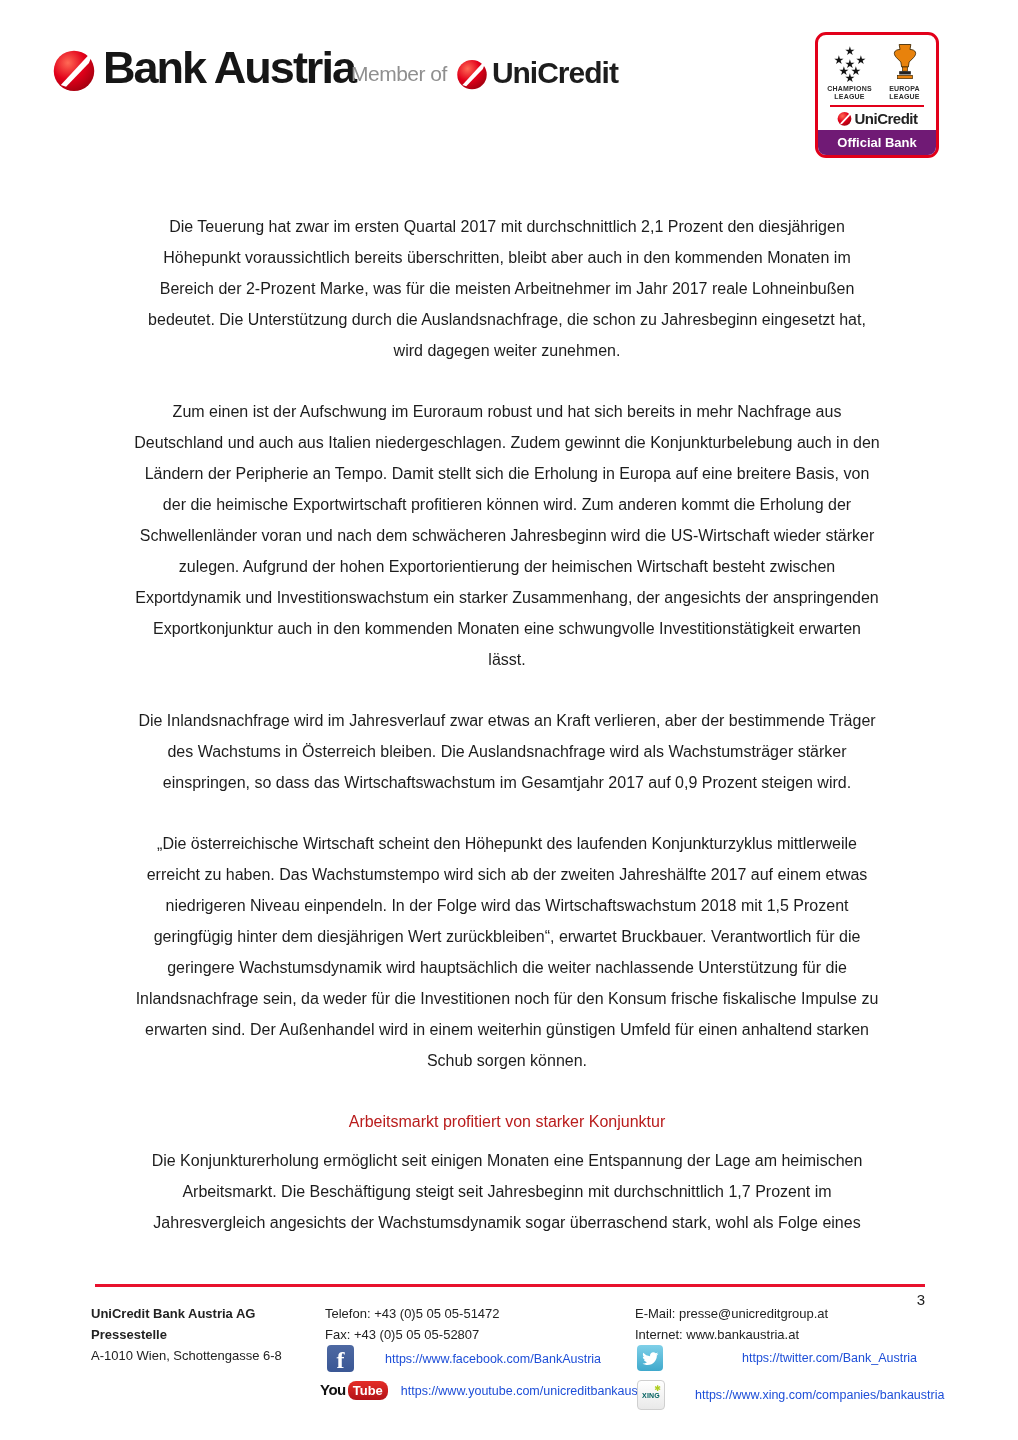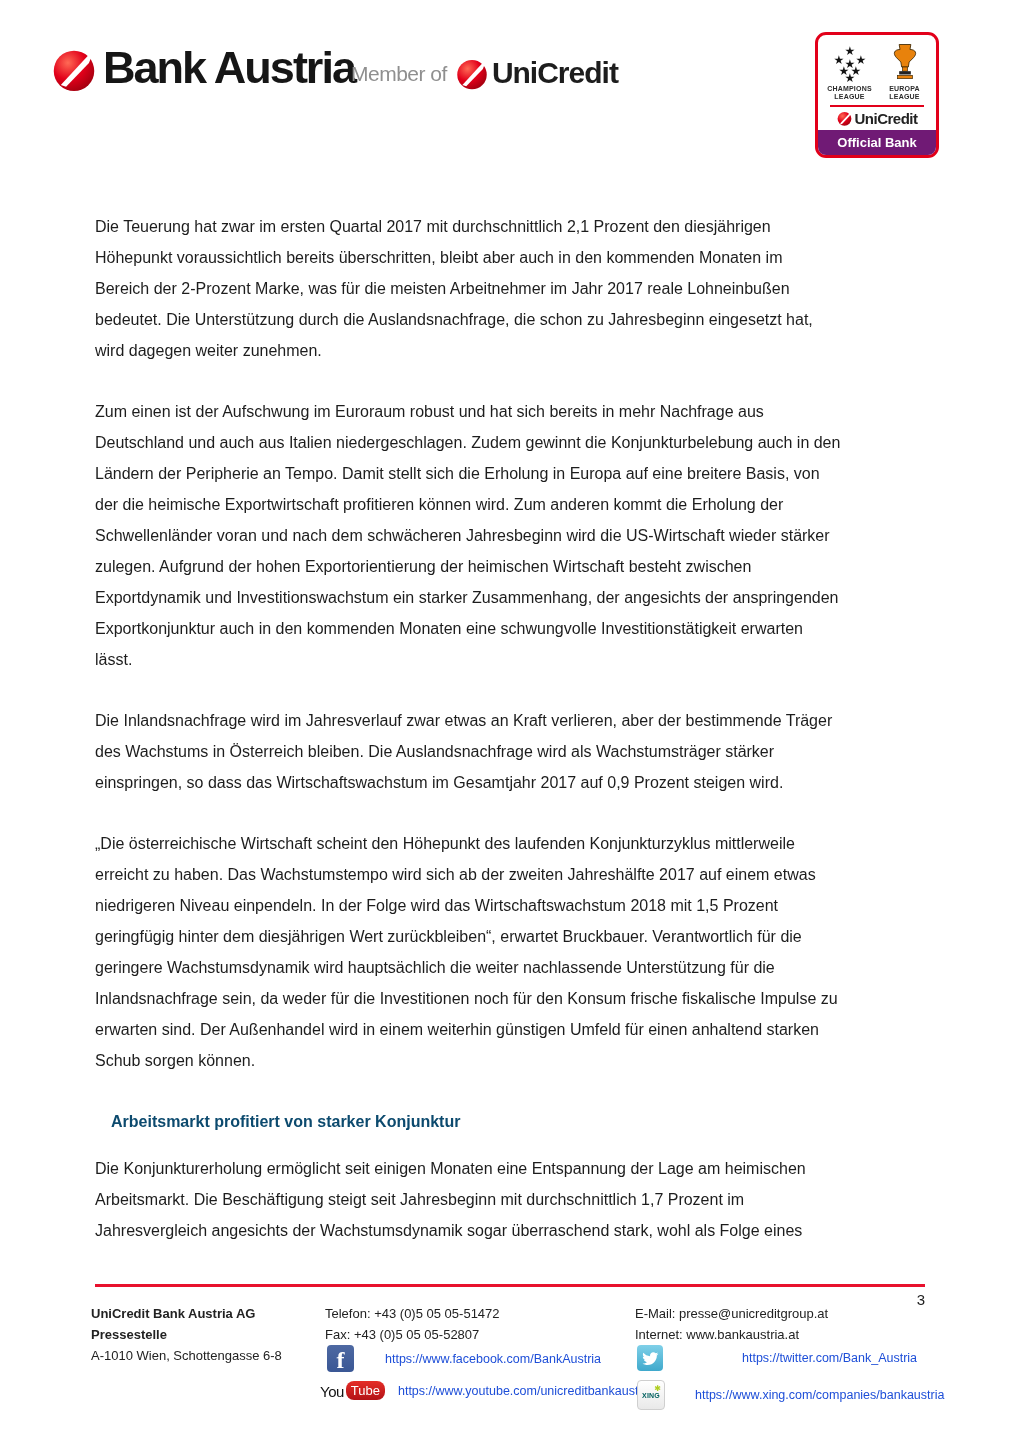--- a/index.html
+++ b/index.html
@@ -24,23 +24,23 @@
   .badge-label{font-size:7px;font-weight:bold;color:#2b2b2b;text-align:center;line-height:8px;
                white-space:pre-line;margin-top:3px;letter-spacing:0.2px;}
   .badge-sep{border:none;border-top:2px solid #e2001a;margin:4px 12px 3px 12px;width:auto;}
   .badge-uc{display:flex;align-items:center;justify-content:center;gap:3px;}
   .badge-uc-sphere{width:15px;height:15px;}
   .badge-uc-word{font-size:15px;font-weight:bold;color:#222;letter-spacing:-0.5px;}
   .badge-band{margin-top:auto;background:#701a75;color:#fff;font-size:13px;font-weight:bold;
               text-align:center;line-height:25px;height:25px;}
 
   
-  .content{position:absolute;left:95px;top:211px;width:848px;font-size:16px;line-height:31px;color:#1d1d1d;}
+  .content{position:absolute;left:83px;top:211px;width:848px;font-size:16px;line-height:31px;color:#1d1d1d;text-align:center;}
   .content p{margin:0 0 30px 0;white-space:pre-line;}
-  .content h3{margin:16px;font-size:16px;line-height:31px;font-weight:bold;color:#0c4a6e;}
+  .content h3{margin:8px;font-size:16px;line-height:31px;font-weight:normal;color:#b91c1c;}
 
   
   .foot-line{position:absolute;left:95px;top:1284px;width:830px;height:3px;background:#e8112d;}
   .page-num{position:absolute;left:825px;top:1291px;width:100px;text-align:right;font-size:15px;color:#222;}
   .fcol{position:absolute;font-size:13px;line-height:21px;color:#222;}
   .fcol .b{font-weight:bold;}
   .fcol1{left:91px;top:1303px;}
   .fcol2{left:325px;top:1303px;}
   .fcol3{left:635px;top:1303px;}
 
@@ -49,21 +49,21 @@
   .soc-fb{left:327px;top:1345px;}
   .soc-tw{left:637px;top:1345px;gap:24px;}
   .soc-yt{left:320px;top:1381px;}
   .soc-xg{left:637px;top:1380px;}
 
   .fb-icon{width:27px;height:27px;background:linear-gradient(#4e69a2,#3a5795);border-radius:4px;
            color:#fff;font-family:"Liberation Serif",serif;font-weight:bold;font-size:24px;
            text-align:center;line-height:30px;overflow:hidden;}
   .tw-icon{width:26px;height:26px;background:linear-gradient(#7fd0e8,#3fa9cc);border-radius:4px;
            display:flex;align-items:center;justify-content:center;}
-  .yt-icon{display:flex;align-items:flex-end;font-weight:normal;}
+  .yt-icon{display:flex;align-items:flex-start;font-weight:bold;}
   .yt-you{font-size:15px;color:#111;letter-spacing:-0.5px;}
   .yt-tube{background:linear-gradient(#e52d27,#b31217);color:#fff;font-size:13px;border-radius:8px;
            padding:2px 5px;margin-left:2px;}
   .xg-icon{width:26px;height:28px;background:linear-gradient(#ffffff,#e9e9e9);border:1px solid #cfcfcf;
            border-radius:4px;display:flex;align-items:center;justify-content:center;position:relative;}
   .xg-text{font-size:7px;font-weight:bold;color:#00605e;letter-spacing:0.2px;}
   .xg-mark{position:absolute;top:4px;right:3px;color:#afce20;font-size:8px;line-height:8px;}
 
   .gap-fb{width:31px;} .gap-tw{width:31px;} .gap-yt{width:13px;} .gap-xg{width:30px;}
 </style>

